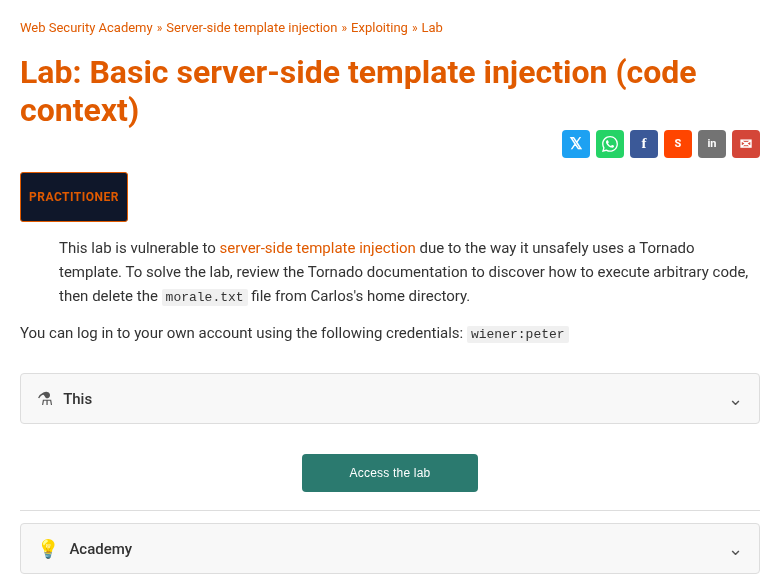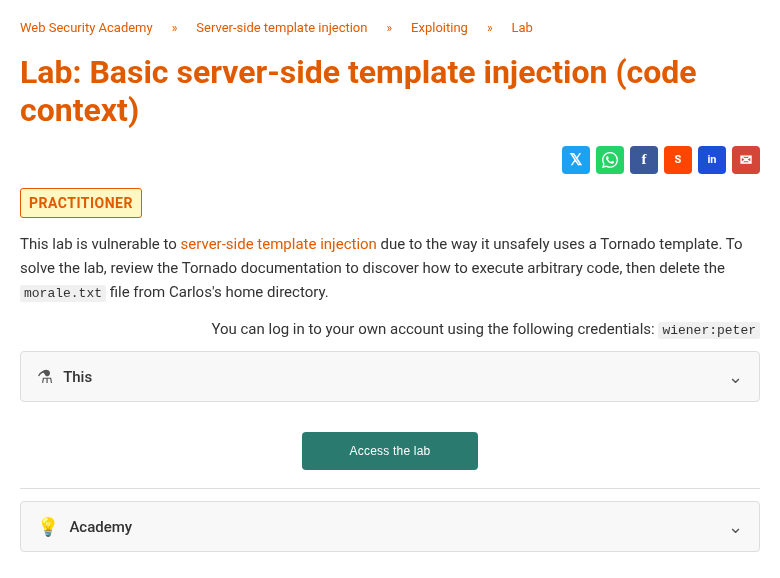--- a/index.html
+++ b/index.html
@@ -19,21 +19,21 @@
 
     .page-wrapper {
       padding: 20px 20px 30px 20px;
     }
 
     
     .breadcrumb {
       display: flex;
       align-items: center;
       flex-wrap: wrap;
-      gap: 19px;
+      gap: 4px;
       font-size: 13px;
       color: #e05a00;
       margin-bottom: 18px;
     }
 
     .breadcrumb a {
       color: #e05a00;
       text-decoration: none;
     }
 
@@ -41,21 +41,20 @@
       color: #e05a00;
       font-size: 12px;
     }
 
     
     .lab-title {
       font-size: 32px;
       font-weight: 700;
       color: #e05a00;
       line-height: 1.2;
-      margin-bottom: 16px;
       max-width: 740px;
     }
 
     
     .social-row {
       display: flex;
       justify-content: flex-end;
       align-items: center;
       gap: 6px;
       margin-bottom: 14px;
@@ -72,66 +71,66 @@
       font-weight: bold;
       cursor: pointer;
       color: #fff;
       text-decoration: none;
     }
 
     .social-twitter { background: #1da1f2; }
     .social-whatsapp { background: #25d366; }
     .social-facebook { background: #3b5998; }
     .social-reddit { background: #ff4500; }
-    .social-linkedin { background: #1d4ed8; }
+    .social-linkedin { background: #737373; }
     .social-email { background: #d44638; }
 
     
     .badge-practitioner {
       display: inline-block;
-      background: #fef9c3;
+      background: #0f172a;
       border: 1.5px solid #e05a00;
       color: #e05a00;
-      font-size: 14px;
+      font-size: 12px;
       font-weight: 700;
       letter-spacing: 0.5px;
-      padding: 6px 8px;
+      padding: 17px 8px;
       border-radius: 3px;
       margin-bottom: 14px;
       text-transform: uppercase;
     }
 
     
     .lab-description {
       font-size: 15px;
       line-height: 1.6;
       color: #333;
       margin-bottom: 12px;
+      margin-left: 39px;
     }
 
     .lab-description a {
       color: #e05a00;
       text-decoration: none;
     }
 
     .inline-code {
       font-family: "Courier New", Courier, monospace;
       font-size: 13px;
       background: #f0f0f0;
       padding: 1px 4px;
       border-radius: 2px;
       color: #333;
     }
 
     .credentials-line {
       font-size: 15px;
       line-height: 1.6;
       color: #333;
-      margin-bottom: 10px;
-      text-align: right;
+      margin-bottom: 28px;
     }
 
     
     .accordion {
       border: 1px solid #ddd;
       border-radius: 4px;
       margin-bottom: 12px;
       background: #f8f8f8;
     }
 

